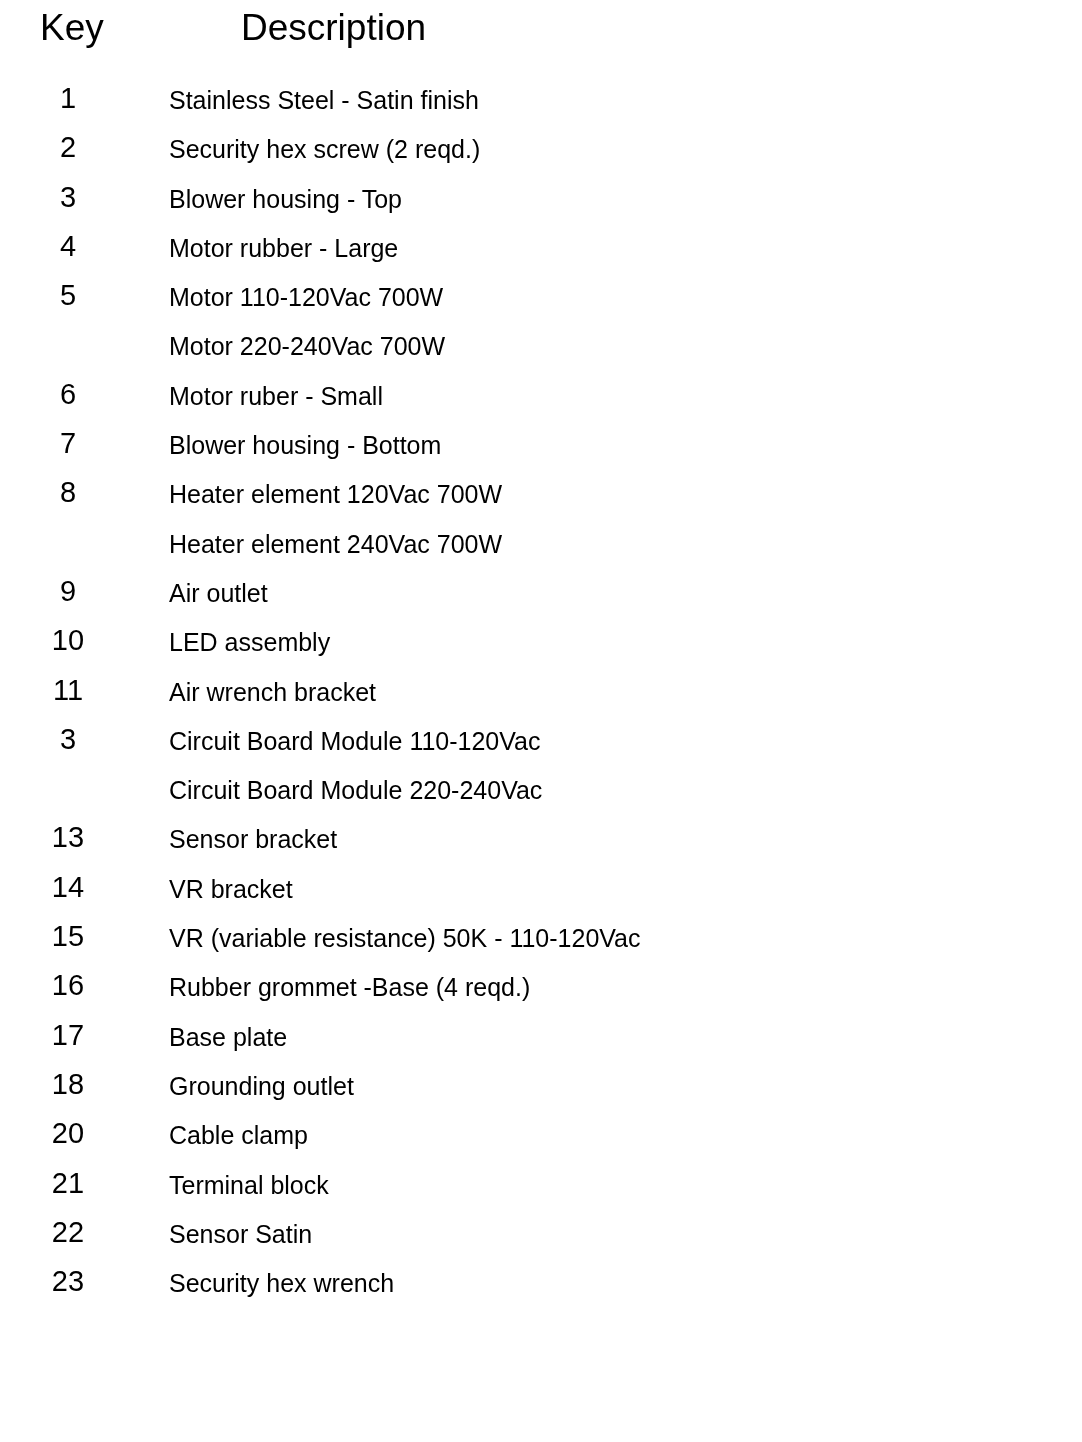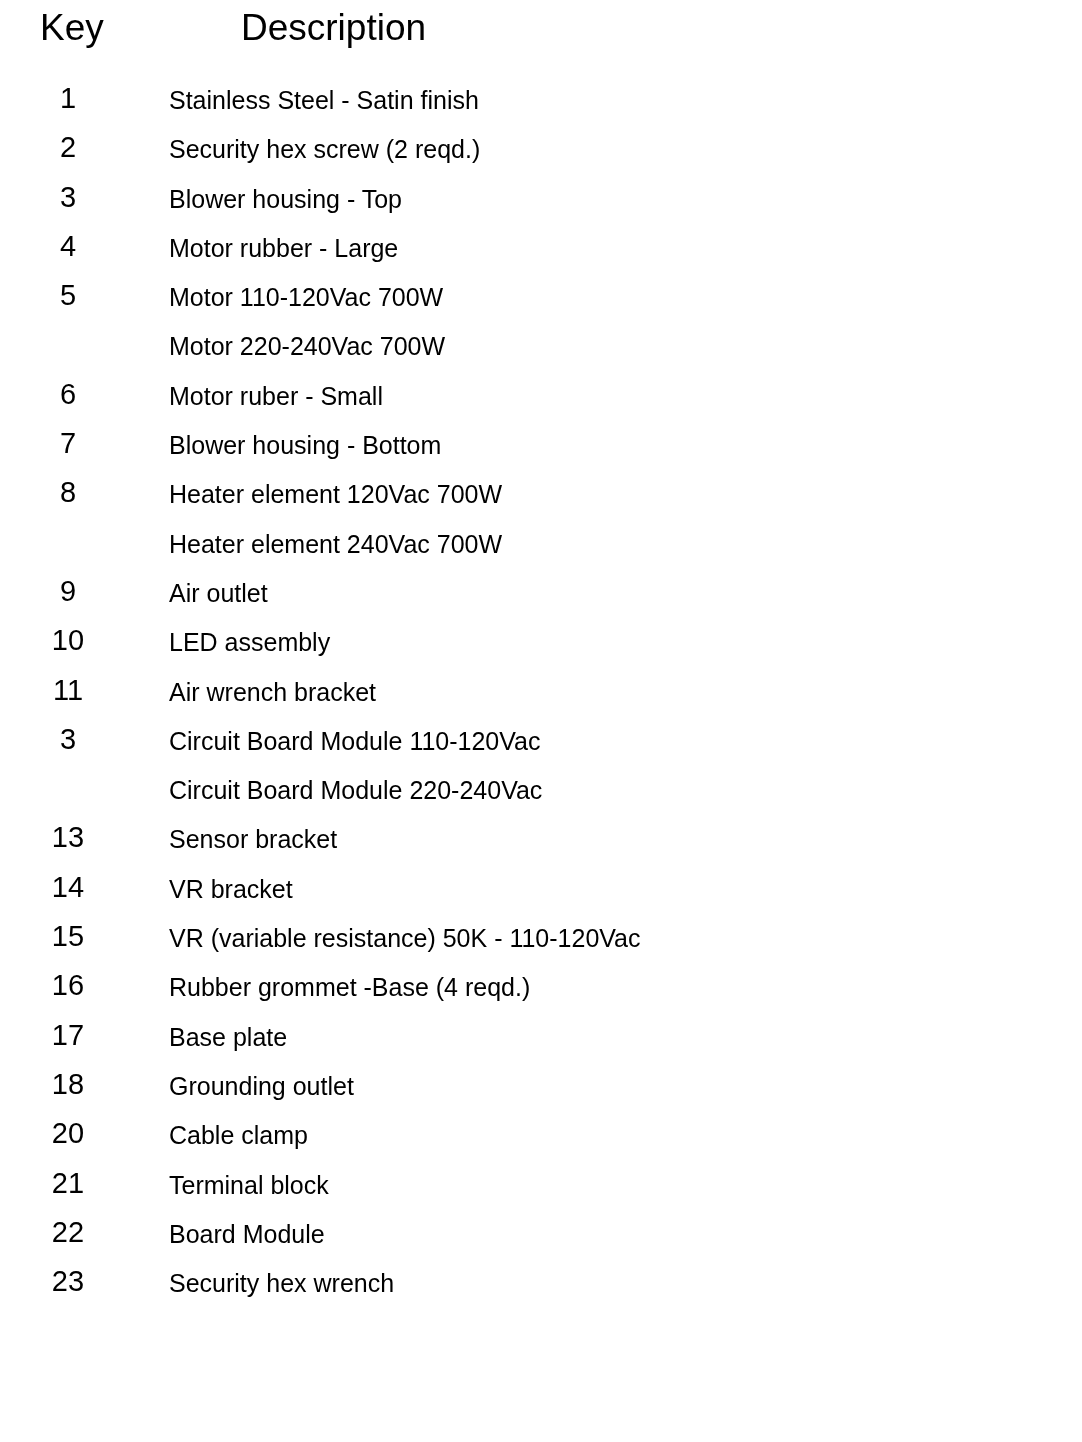--- a/index.html
+++ b/index.html
@@ -109,20 +109,20 @@
       <div class="row">
         <div class="key">20</div>
         <div class="desc">Cable clamp</div>
       </div>
       <div class="row">
         <div class="key">21</div>
         <div class="desc">Terminal block</div>
       </div>
       <div class="row">
         <div class="key">22</div>
-        <div class="desc">Board Module</div>
+        <div class="desc">Sensor Satin</div>
       </div>
       <div class="row">
         <div class="key">23</div>
         <div class="desc">Security hex wrench</div>
       </div>
     </div>
 </div>
 
 </body></html>

